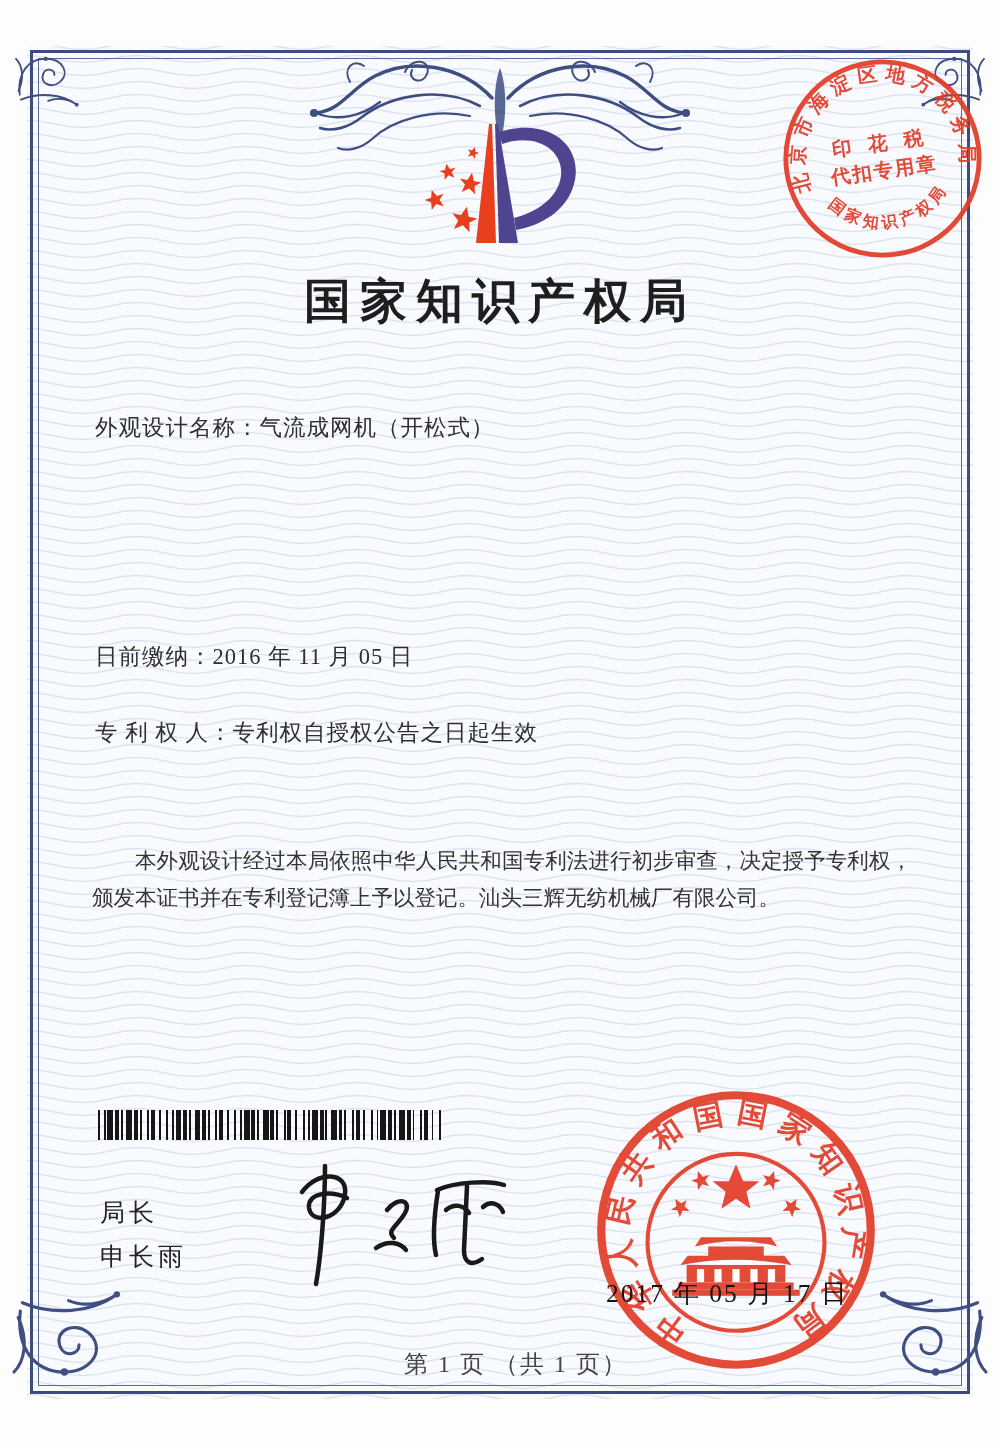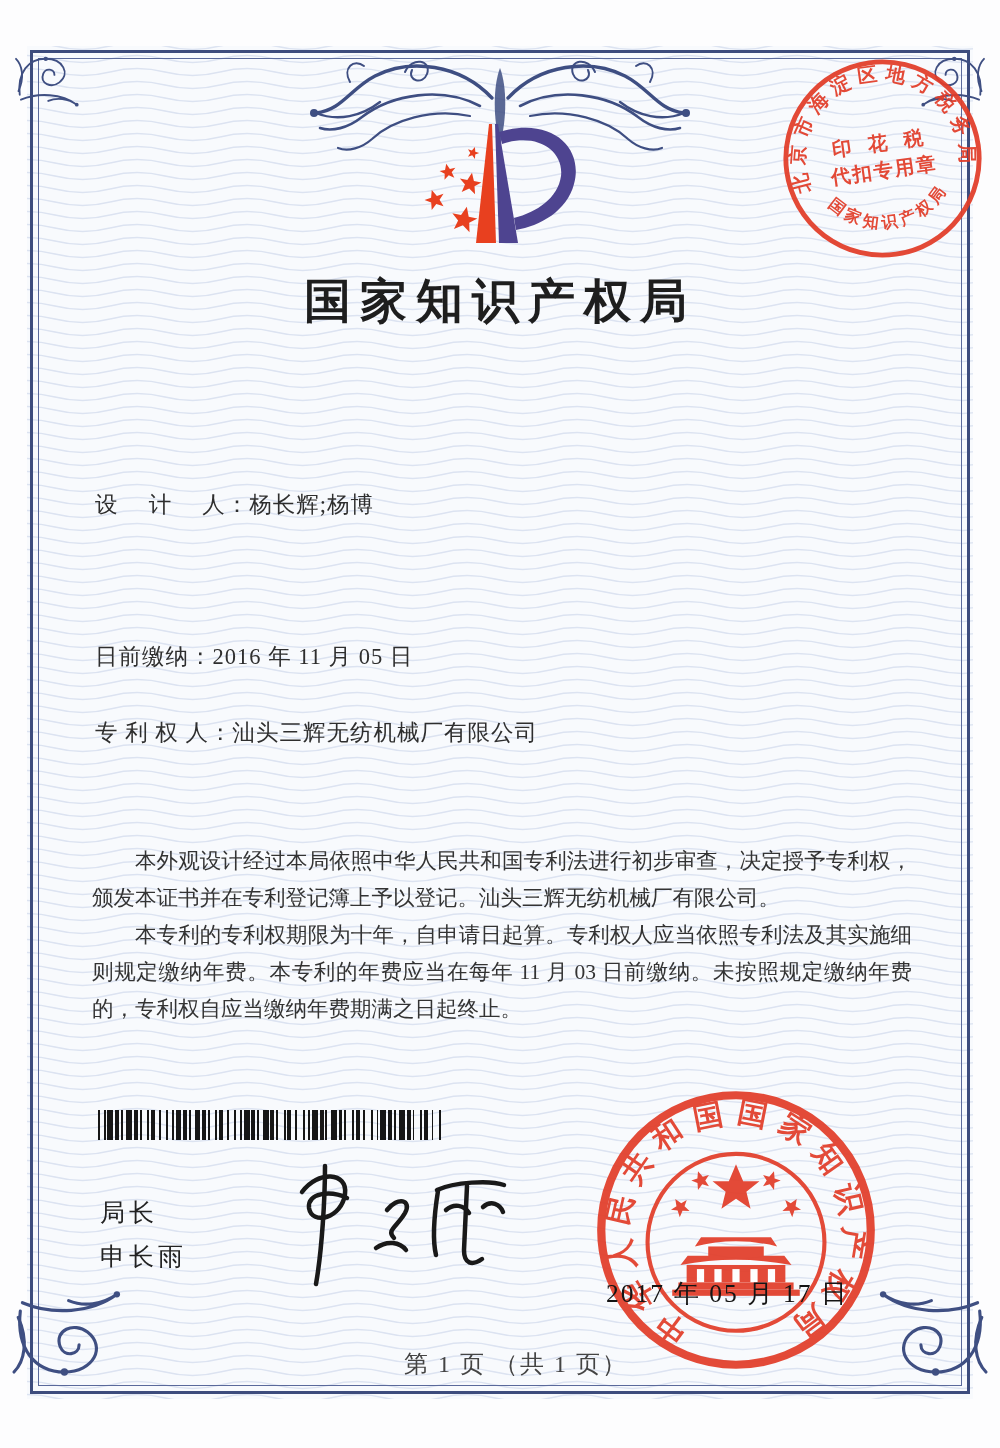--- a/index.html
+++ b/index.html
@@ -127,27 +127,26 @@
     </text>
     <text font-size="16.5" font-weight="bold" fill="#e23c28" letter-spacing="4">
       <textPath href="#taxBot" startOffset="50%" text-anchor="middle">国家知识产权局</textPath>
     </text>
     <text x="105" y="96" text-anchor="middle" font-size="20" font-weight="bold" fill="#e23c28" letter-spacing="6">印 花 税</text>
     <text x="105" y="124" text-anchor="middle" font-size="20" font-weight="bold" fill="#e23c28" letter-spacing="2">代扣专用章</text>
   </svg>
 
   <div class="abs" id="doc-title">国家知识产权局</div>
 
-  <div class="abs field" style="top:489px"><span class="lbl">设　 计　 人：</span><span class="val">杨长辉;杨博</span></div>
+  <div class="abs field" style="top:412px"><span class="lbl">外观设计名称：</span><span class="val">气流成网机（开松式）</span></div>
   <div class="abs field" style="top:641px"><span class="lbl">日前缴纳：</span><span class="val">2016 年 11 月 05 日</span></div>
-  <div class="abs field" style="top:717px"><span class="lbl">专 利 权 人：</span><span class="val">汕头三辉无纺机械厂有限公司</span></div>
+  <div class="abs field" style="top:717px"><span class="lbl">专 利 权 人：</span><span class="val">专利权自授权公告之日起生效</span></div>
 
   <div class="abs" id="body-text">
     <p>本外观设计经过本局依照中华人民共和国专利法进行初步审查，决定授予专利权，颁发本证书并在专利登记簿上予以登记。汕头三辉无纺机械厂有限公司。</p>
-    <p>本专利的专利权期限为十年，自申请日起算。专利权人应当依照专利法及其实施细则规定缴纳年费。本专利的年费应当在每年 11 月 03 日前缴纳。未按照规定缴纳年费的，专利权自应当缴纳年费期满之日起终止。</p>
   </div>
 
   <div class="abs" id="barcode">
       <i style="width: 1.9px; background: rgb(22, 22, 22);"></i>
       <i style="width: 3.8px;"></i>
       <i style="width: 1.9px; background: rgb(22, 22, 22);"></i>
       <i style="width: 1.9px;"></i>
       <i style="width: 5.7px; background: rgb(22, 22, 22);"></i>
       <i style="width: 1.9px;"></i>
       <i style="width: 3.8px; background: rgb(22, 22, 22);"></i>

